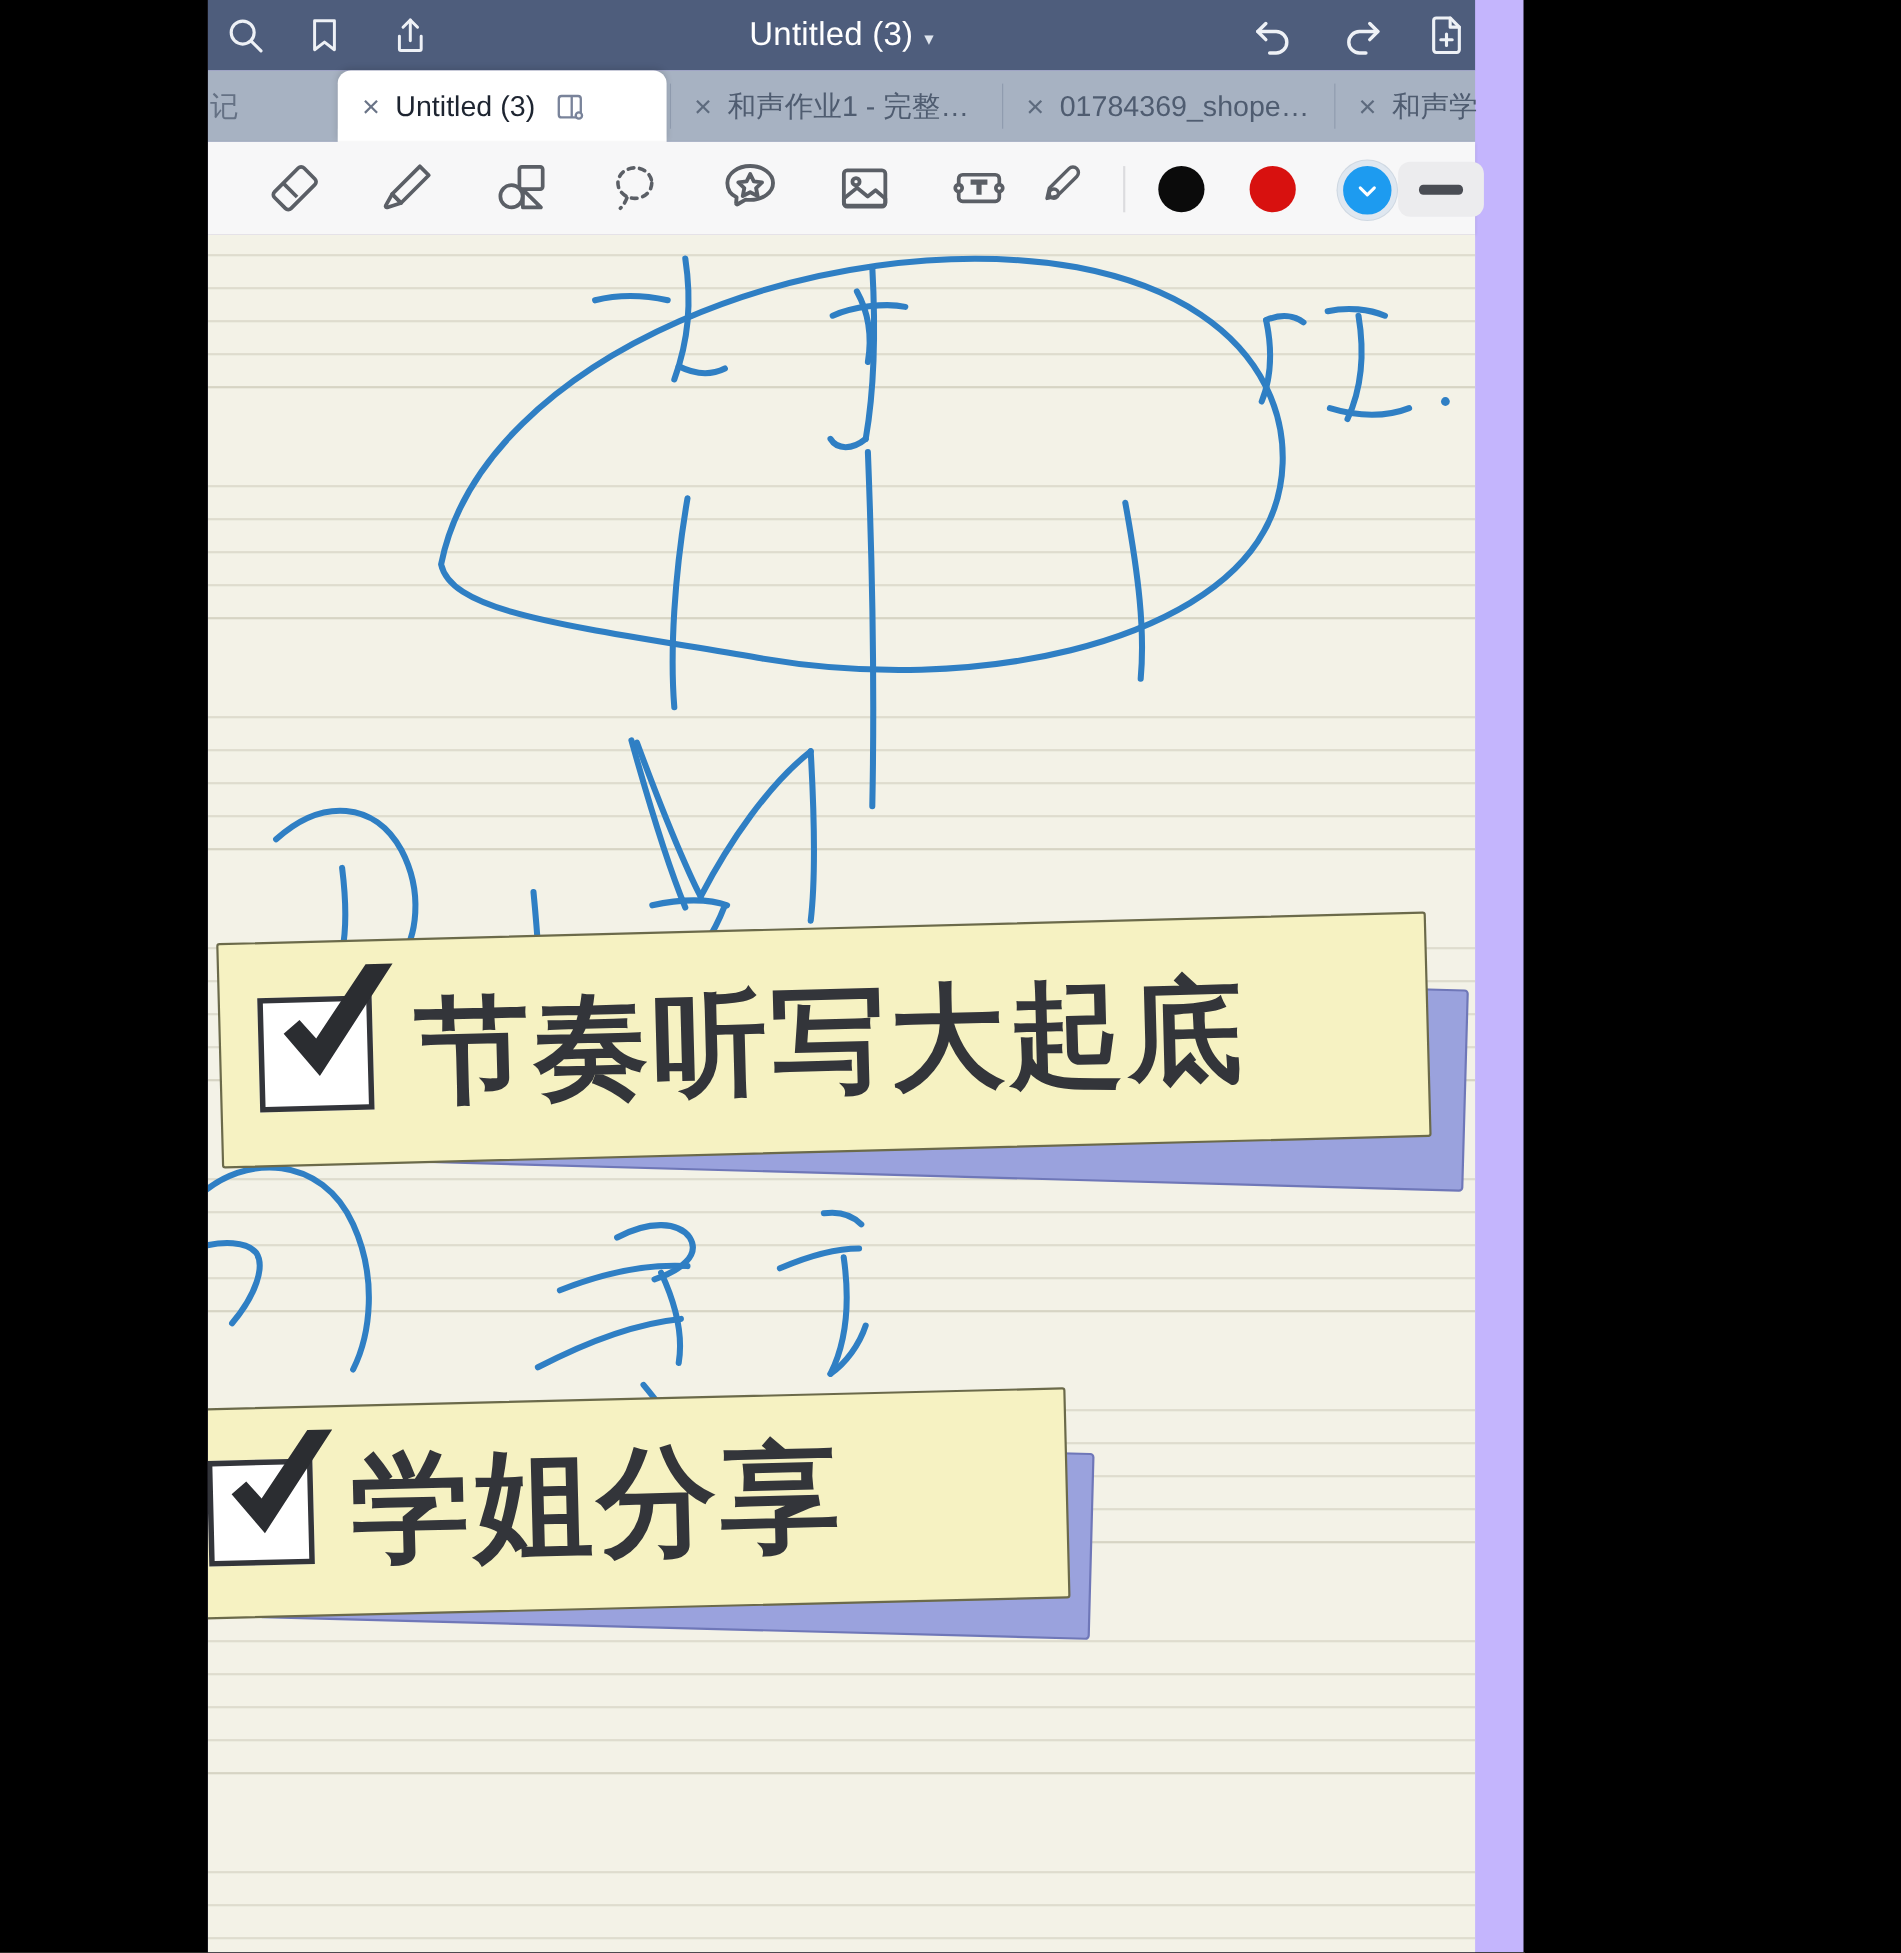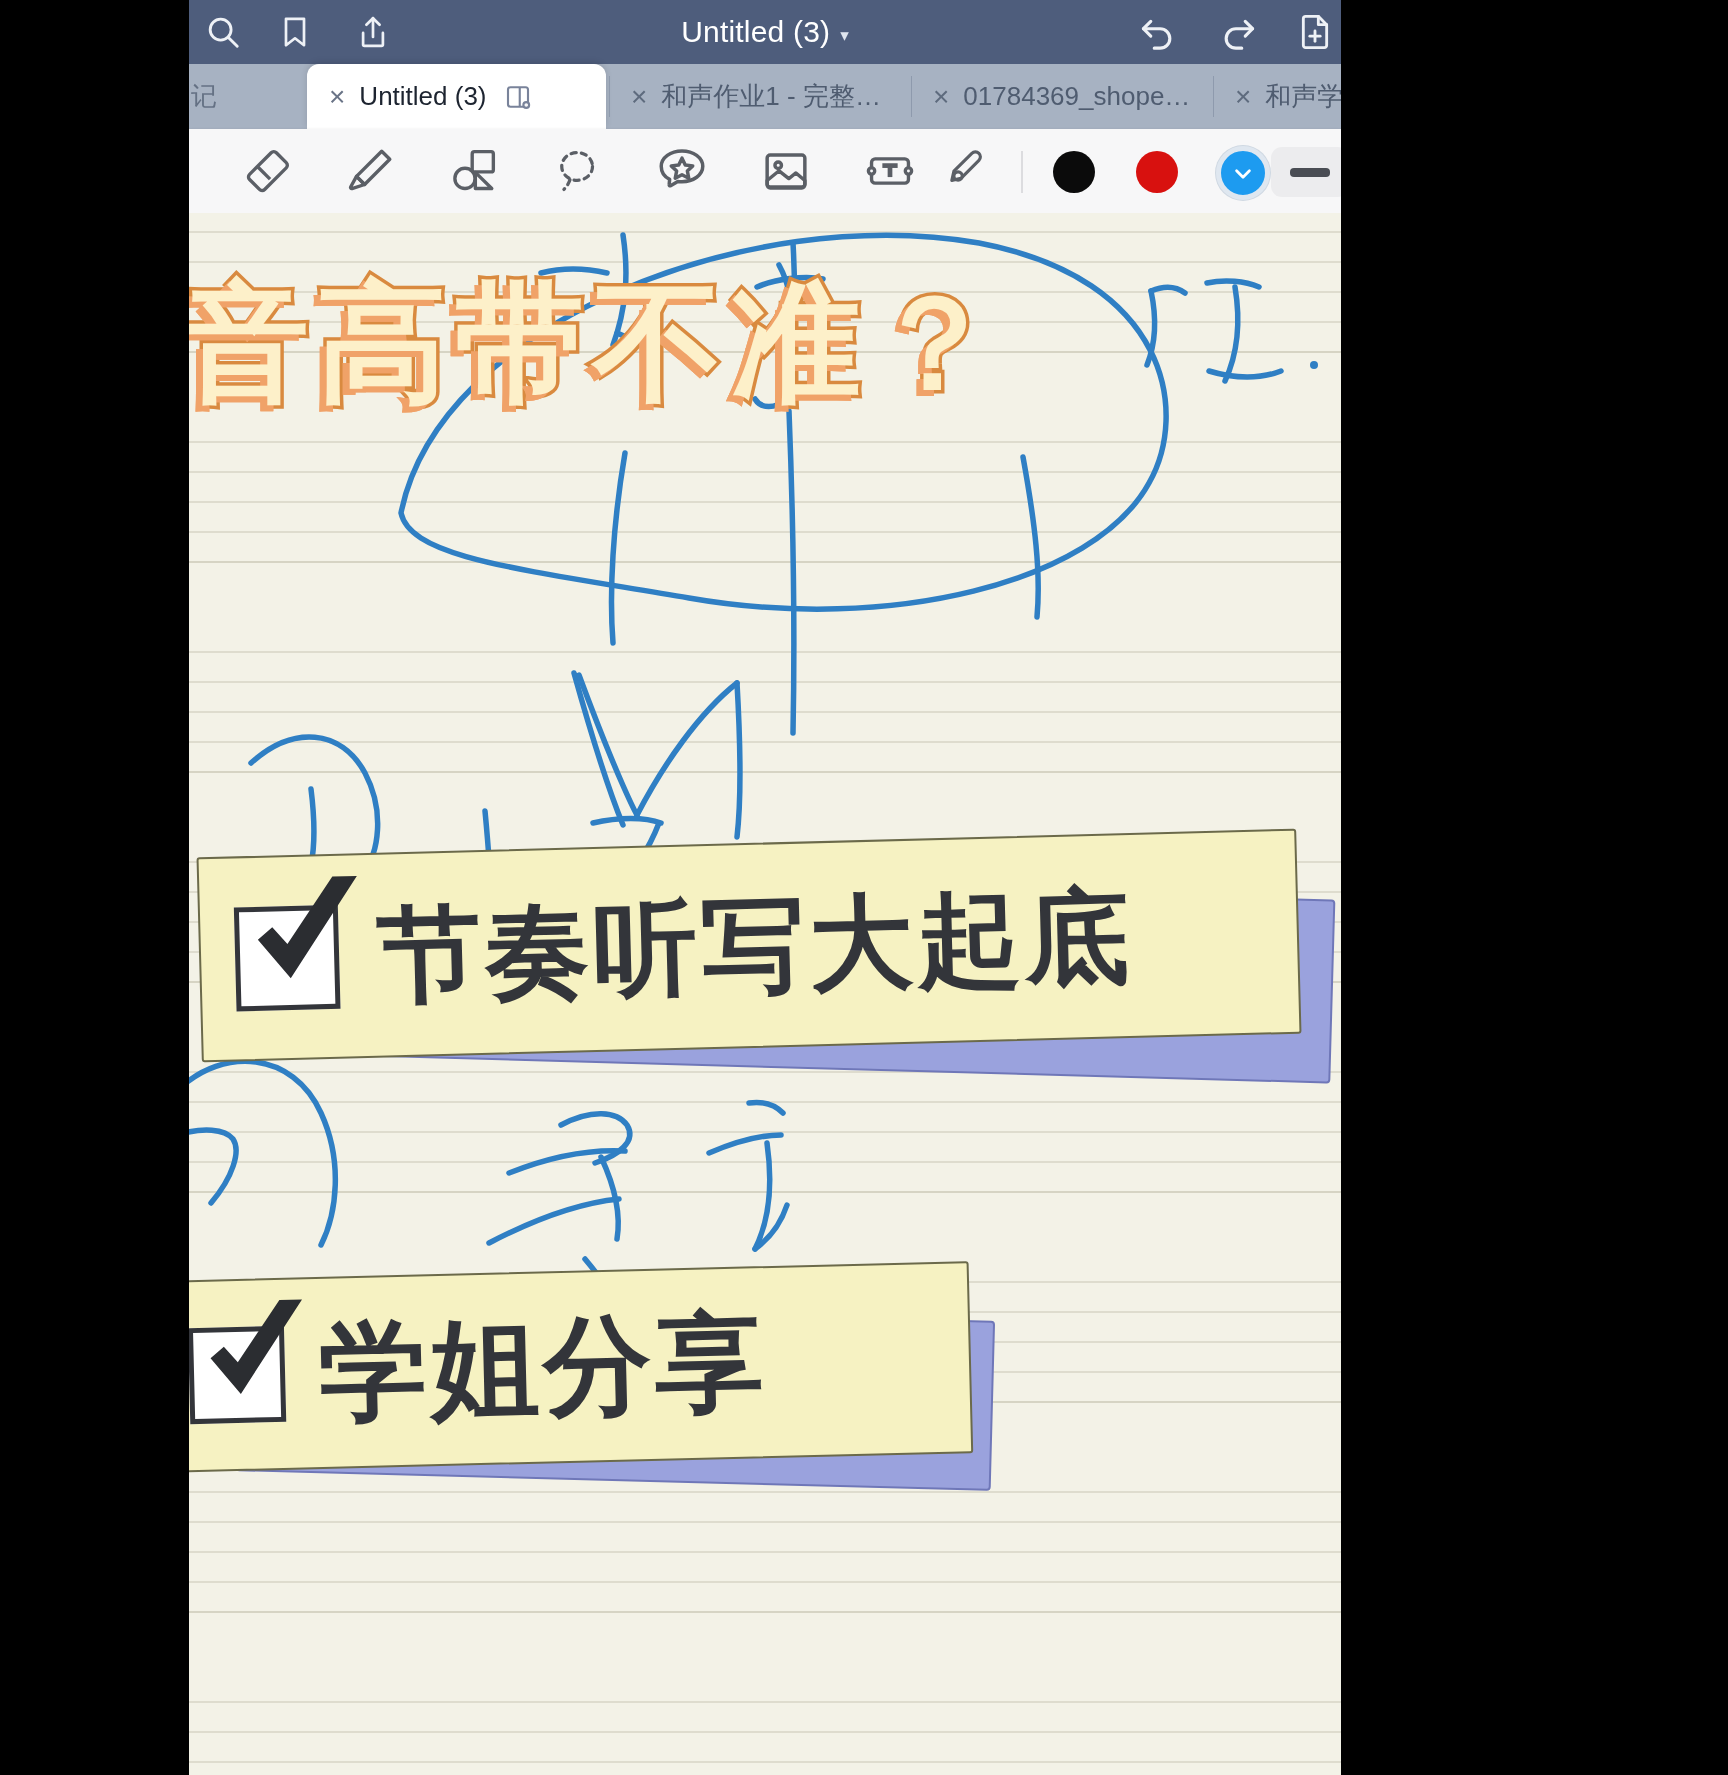--- a/index.html
+++ b/index.html
@@ -1,21 +1,21 @@
 <!DOCTYPE html>
 <html><head>
 <meta charset="utf-8">
 <style>
   html,body{margin:0;padding:0;background:#000;}
   body{width:1728px;height:1775px;overflow:hidden;font-family:"Liberation Sans","DejaVu Sans",sans-serif;}
 
   #screen{position:relative;width:1728px;height:1775px;background:#000;overflow:hidden;}
 
   
-  #app{position:absolute;left:189px;top:0;width:1152px;height:1775px;background:#c4b5fd;overflow:hidden;}
+  #app{position:absolute;left:189px;top:0;width:1152px;height:1775px;background:#c4b5fd;overflow:hidden;padding-left:44px;}
 
   
   #topbar{position:absolute;left:0;top:0;width:1152px;height:64px;background:#4e5d7c;}
   .tb-icon{position:absolute;top:0;height:64px;display:flex;align-items:center;justify-content:center;color:#eef1f6;}
   .tb-icon svg{display:block;}
   #doc-title{position:absolute;left:0;top:0;width:1152px;height:64px;display:flex;align-items:center;justify-content:center;gap:10px;pointer-events:none;}
   #doc-title-text{color:#ffffff;font-size:30px;font-weight:400;letter-spacing:.2px;}
   #doc-title-caret{color:#dfe5ee;font-size:17px;line-height:1;transform:translateY(3px);}
 
   
@@ -353,23 +353,20 @@
         <path d="M412 944 C 426 974, 432 1002, 428 1026"></path>
         <path d="M300 1030 C 346 1006, 390 990, 430 986"></path>
         <path d="M396 1046 C 406 1058, 414 1068, 418 1076"></path>
         <path d="M560 890 C 574 888, 586 892, 594 900"></path>
         <path d="M520 940 C 548 928, 574 922, 592 922"></path>
         <path d="M578 930 C 584 972, 580 1008, 566 1036"></path>
         <path d="M566 1036 C 580 1026, 592 1010, 598 992"></path>
       </g>
     </svg>
 
-    <div class="deco" id="deco1">
-      <span class="ch">音高带不准？</span>
-    </div>
 
 
     <div class="callout" id="callout1">
       <div class="shadow"></div>
       <div class="sheet">
         <span class="chk">
           <span class="box"></span>
           <svg class="tick" viewBox="0 0 100 100" fill="none">
             <path d="M14 52 L40 84 L96 2 L76 2 L38 56 L26 42 Z" fill="#2b2d31"></path>
           </svg>

